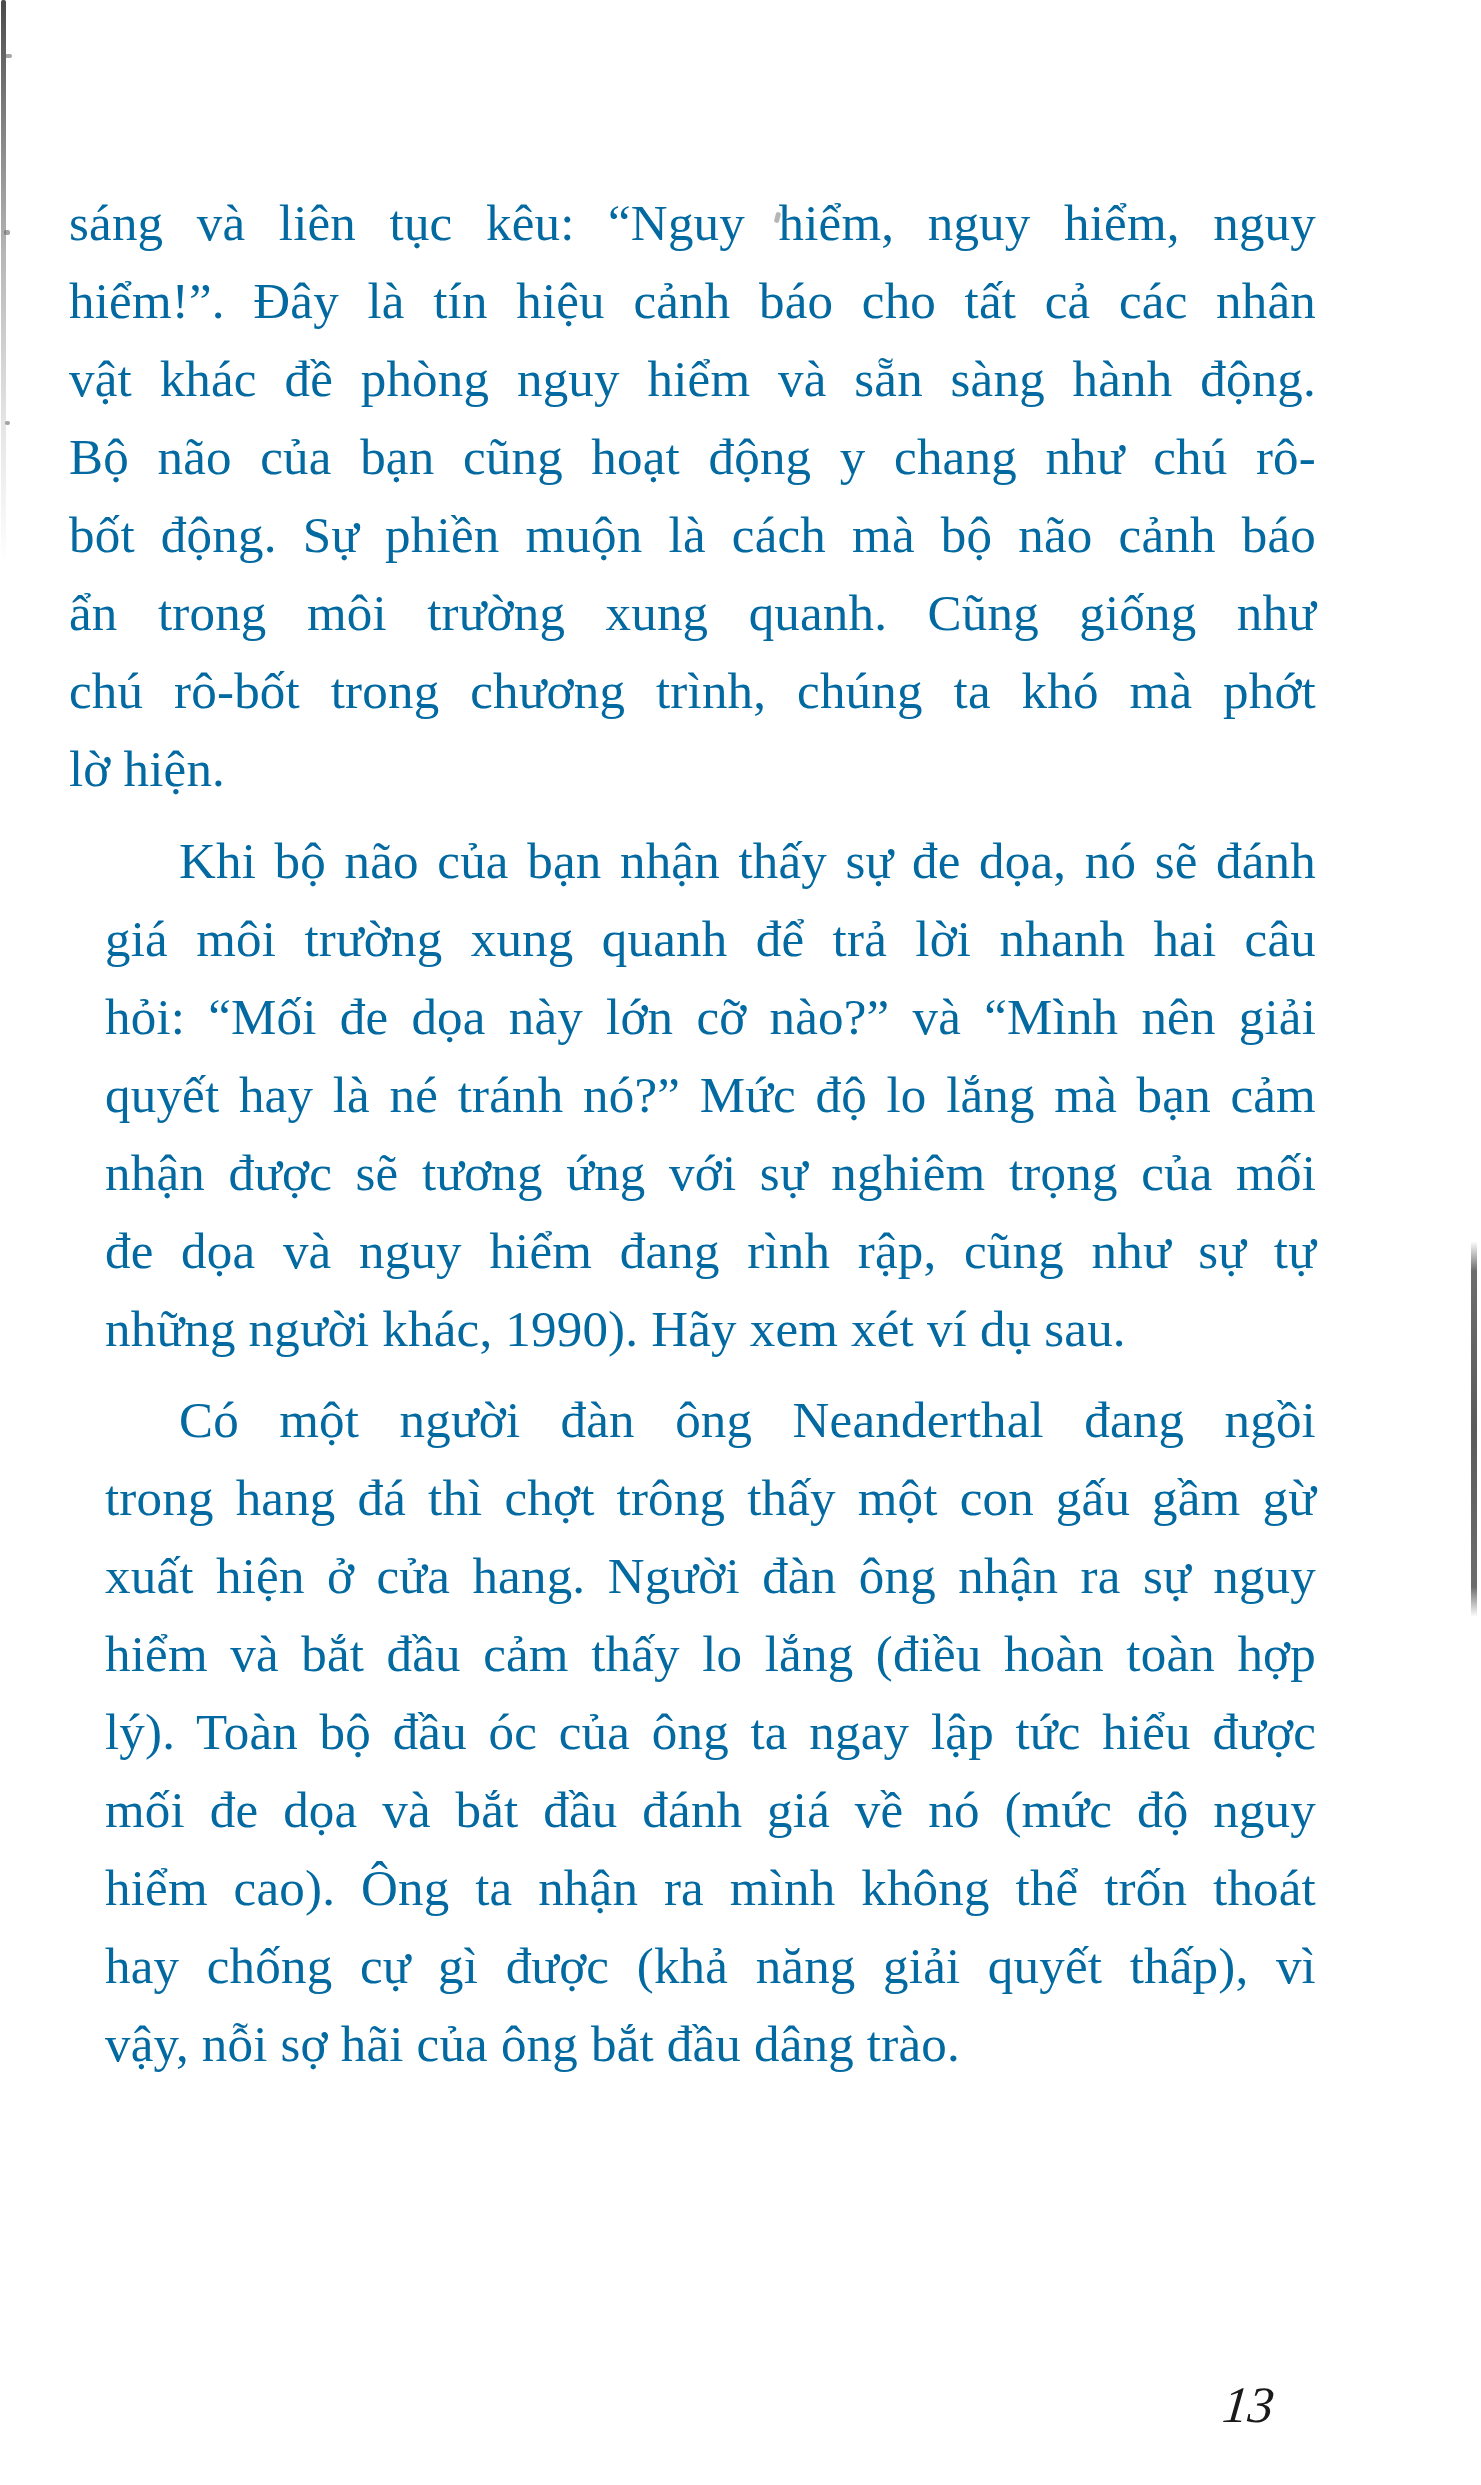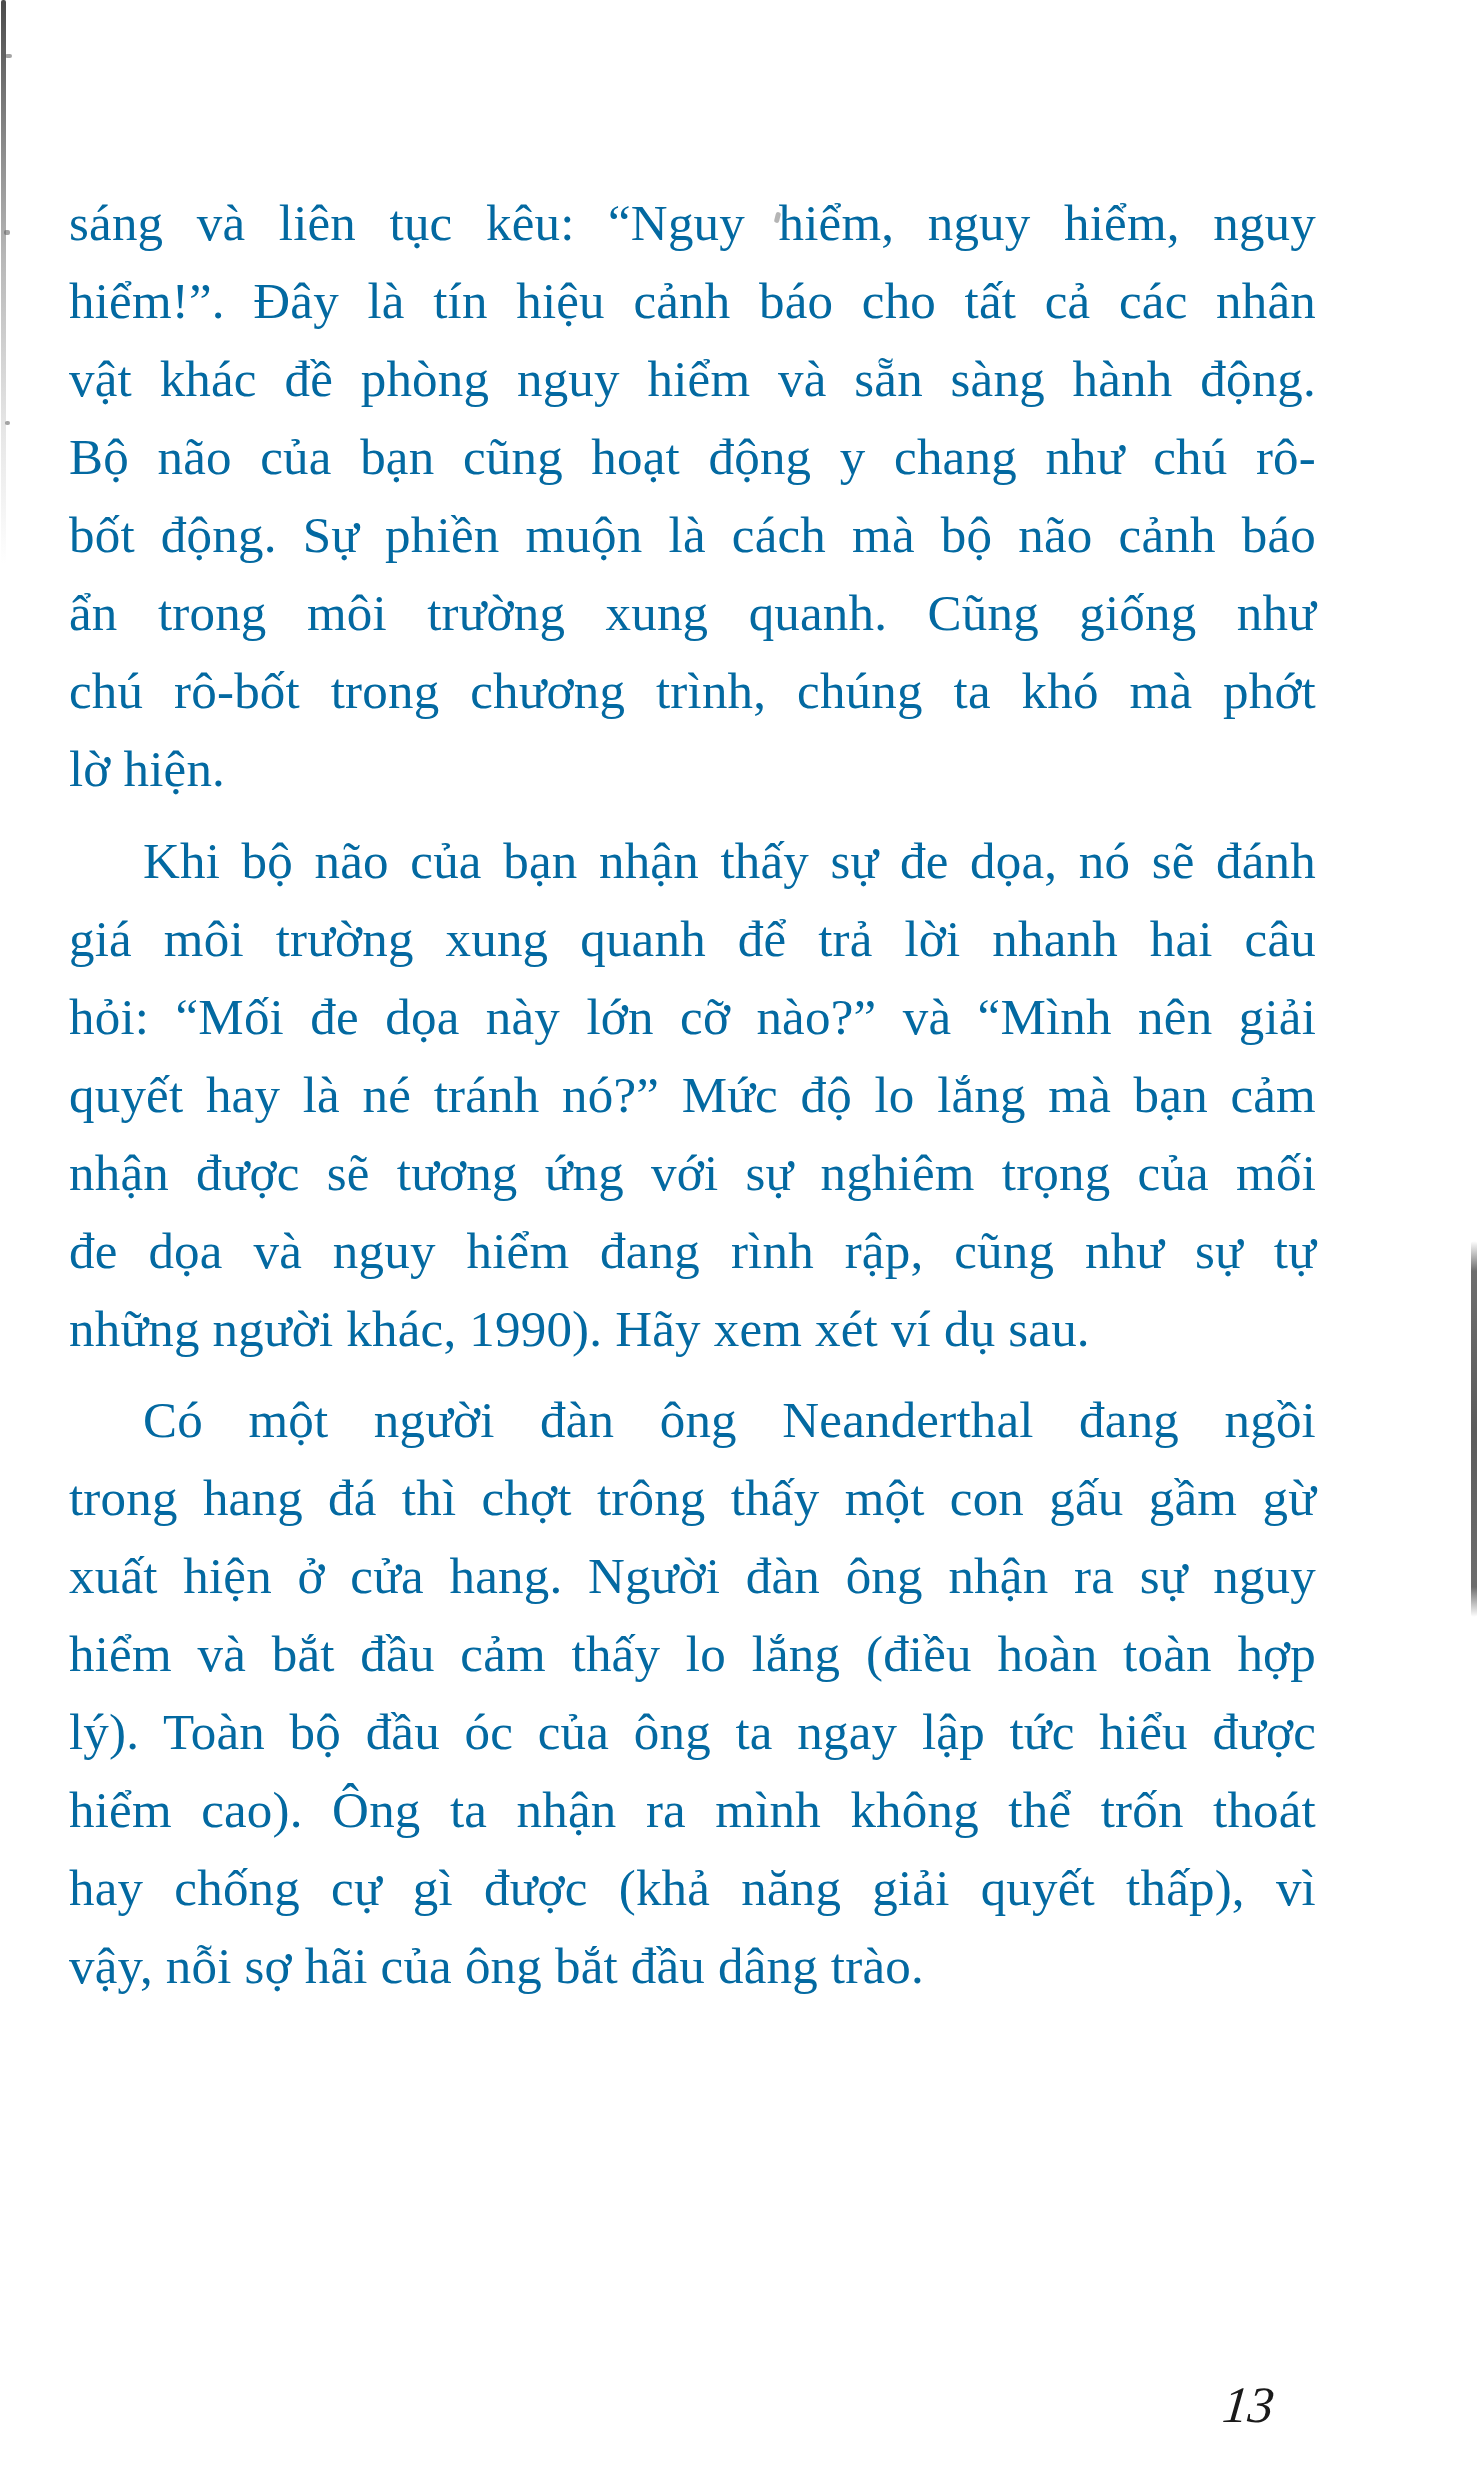--- a/index.html
+++ b/index.html
@@ -22,21 +22,21 @@
     position: absolute;
     left: 69px;
     top: 184px;
     width: 1247px;
     color: #0369a1;
     font-size: 51px;
     line-height: 78px;
     letter-spacing: 0.2px;
   }
   .para { margin: 0; }
-  .para + .para { margin-top: 13.7px; }
+  .para + .para { margin-top: 13.7px; margin-left: 36px; }
   .line {
     height: 78px;
     white-space: normal;
   }
   .line.just {
     text-align: justify;
     text-align-last: justify;
   }
   .line.last {
     text-align: left;
@@ -133,20 +133,21 @@
         <div class="line just">nhận được sẽ tương ứng với sự nghiêm trọng của mối</div>
         <div class="line just">đe dọa và nguy hiểm đang rình rập, cũng như sự tự</div>
         <div class="line last">những người khác, 1990). Hãy xem xét ví dụ sau.</div>
       </div>
       <div class="para">
         <div class="line just first">Có một người đàn ông Neanderthal đang ngồi</div>
         <div class="line just">trong hang đá thì chợt trông thấy một con gấu gầm gừ</div>
         <div class="line just">xuất hiện ở cửa hang. Người đàn ông nhận ra sự nguy</div>
         <div class="line just">hiểm và bắt đầu cảm thấy lo lắng (điều hoàn toàn hợp</div>
         <div class="line just">lý). Toàn bộ đầu óc của ông ta ngay lập tức hiểu được</div>
+        <div class="line just">mối đe dọa và bắt đầu đánh giá về nó (mức độ nguy</div>
         <div class="line just">hiểm cao). Ông ta nhận ra mình không thể trốn thoát</div>
         <div class="line just">hay chống cự gì được (khả năng giải quyết thấp), vì</div>
         <div class="line last">vậy, nỗi sợ hãi của ông bắt đầu dâng trào.</div>
       </div>
     </div>
 
   <div class="page-number">13</div>
 </div>
 
 

